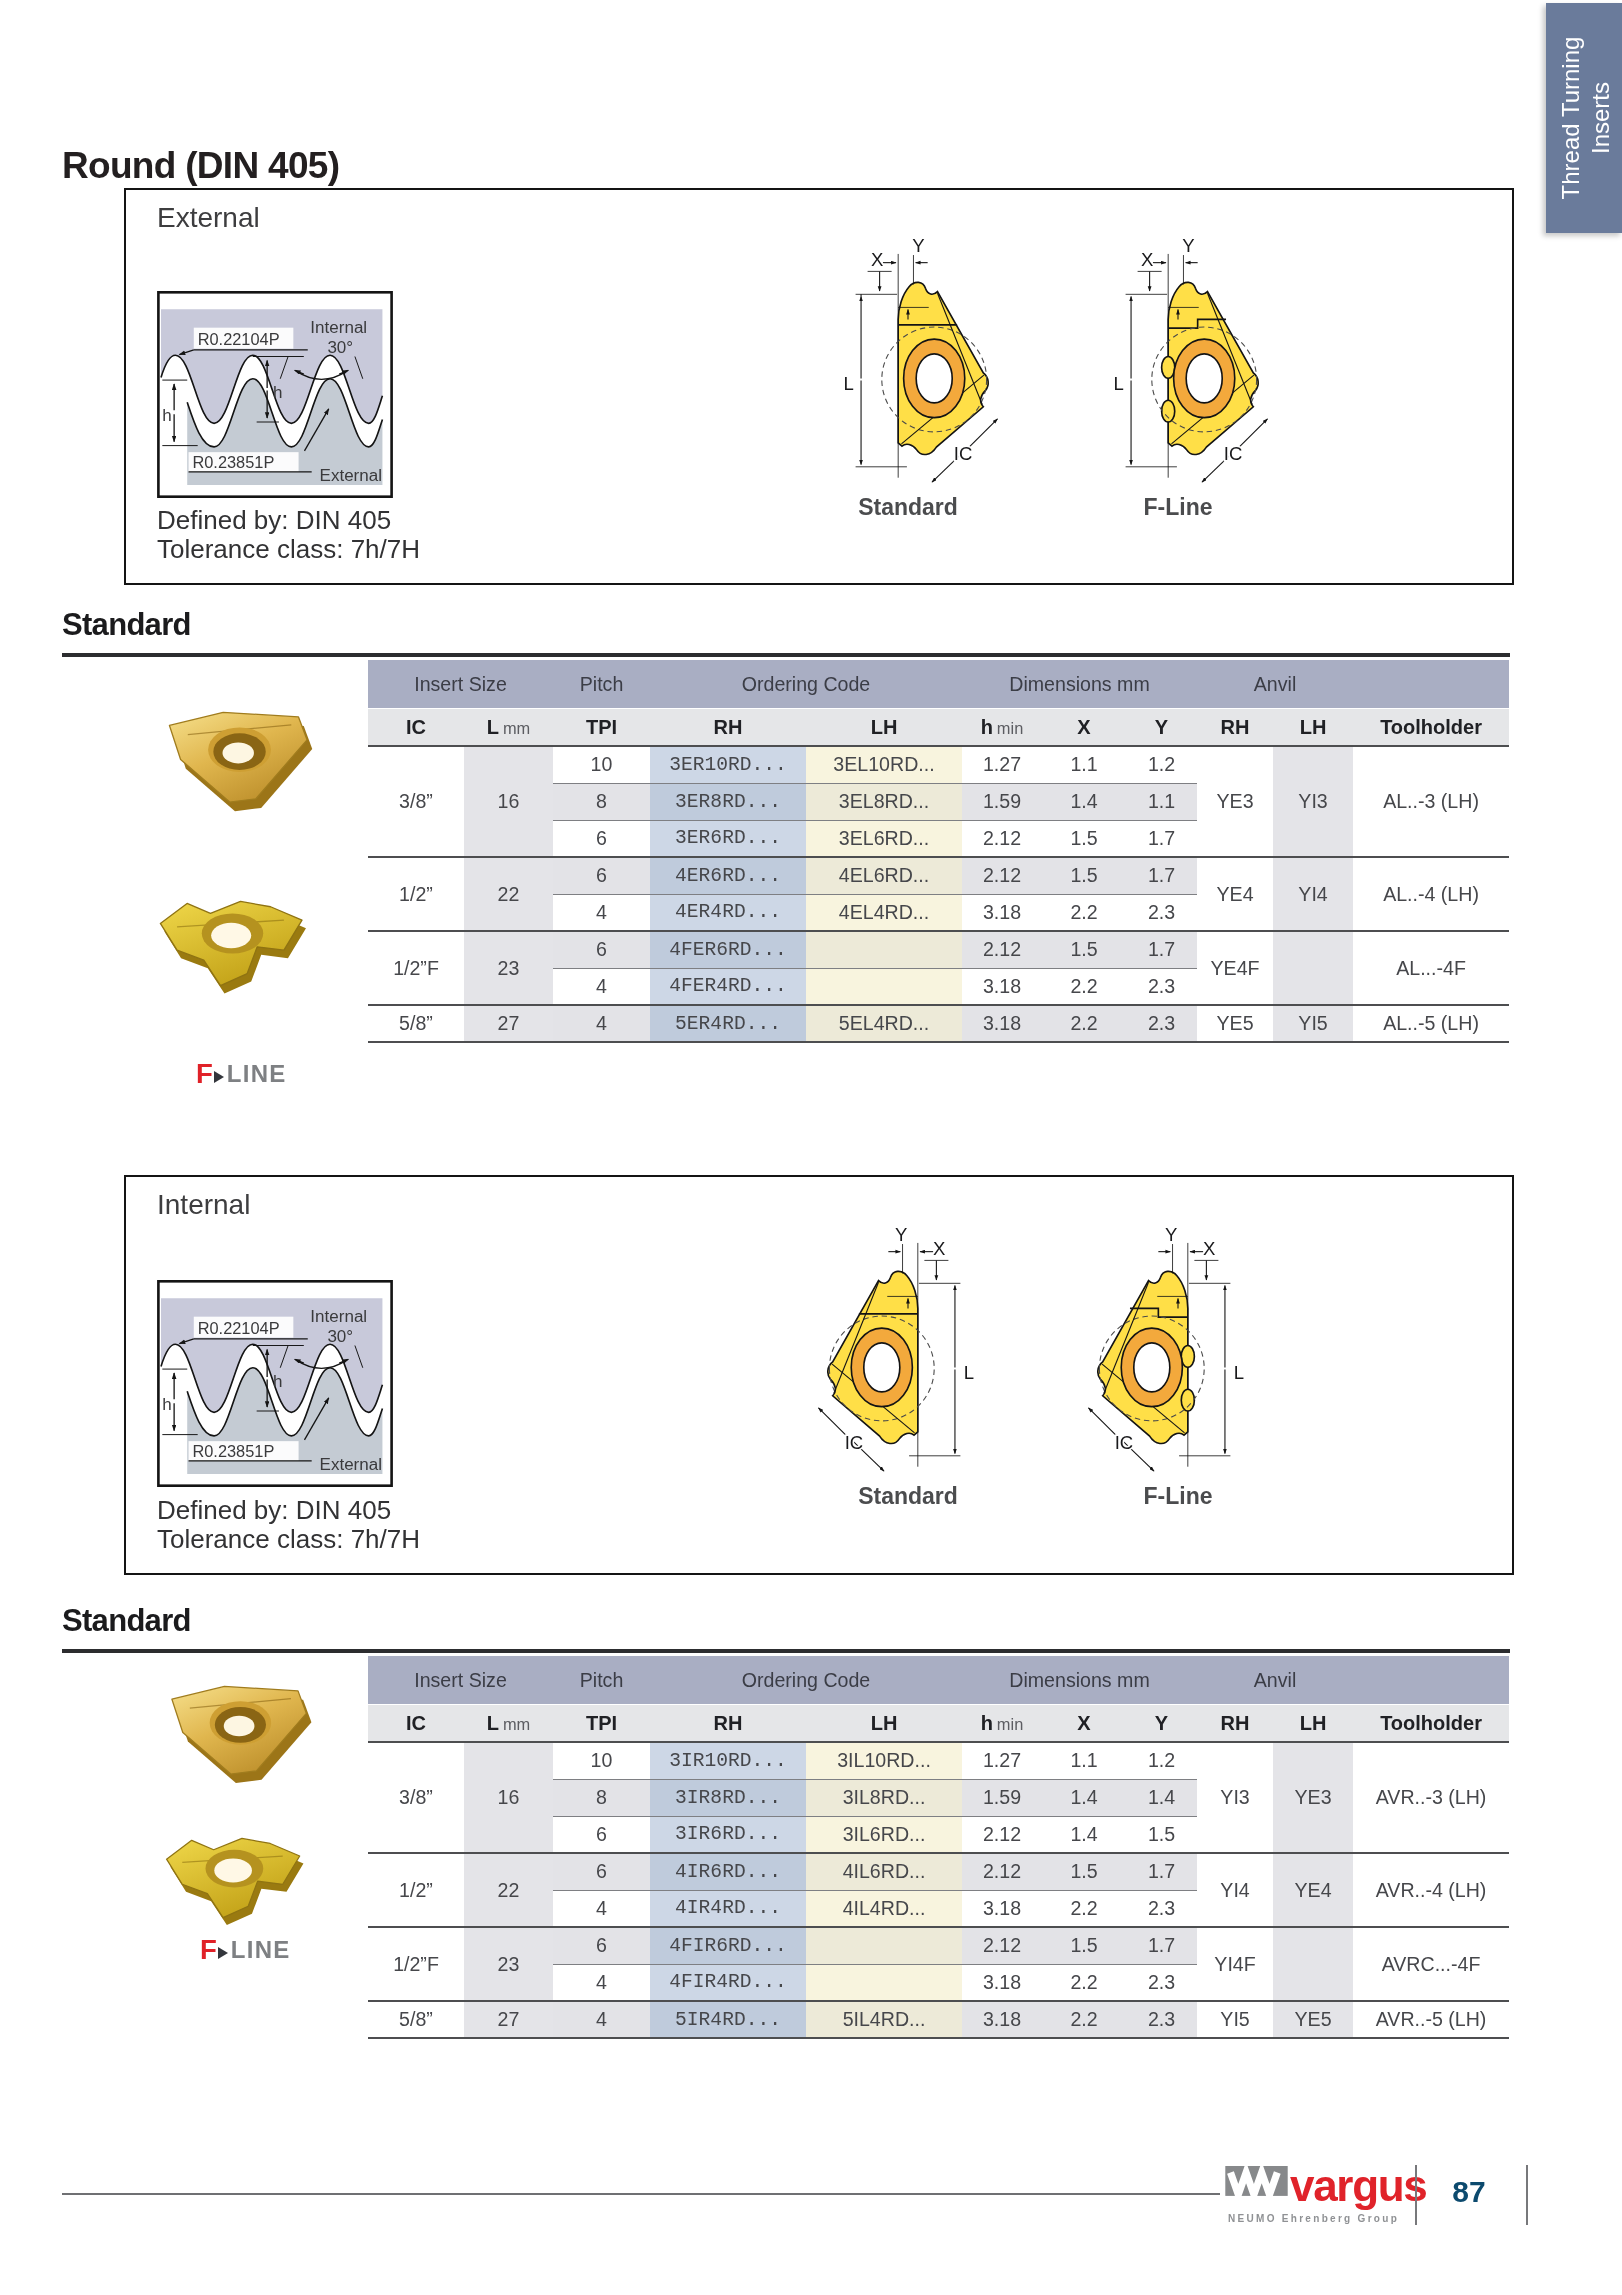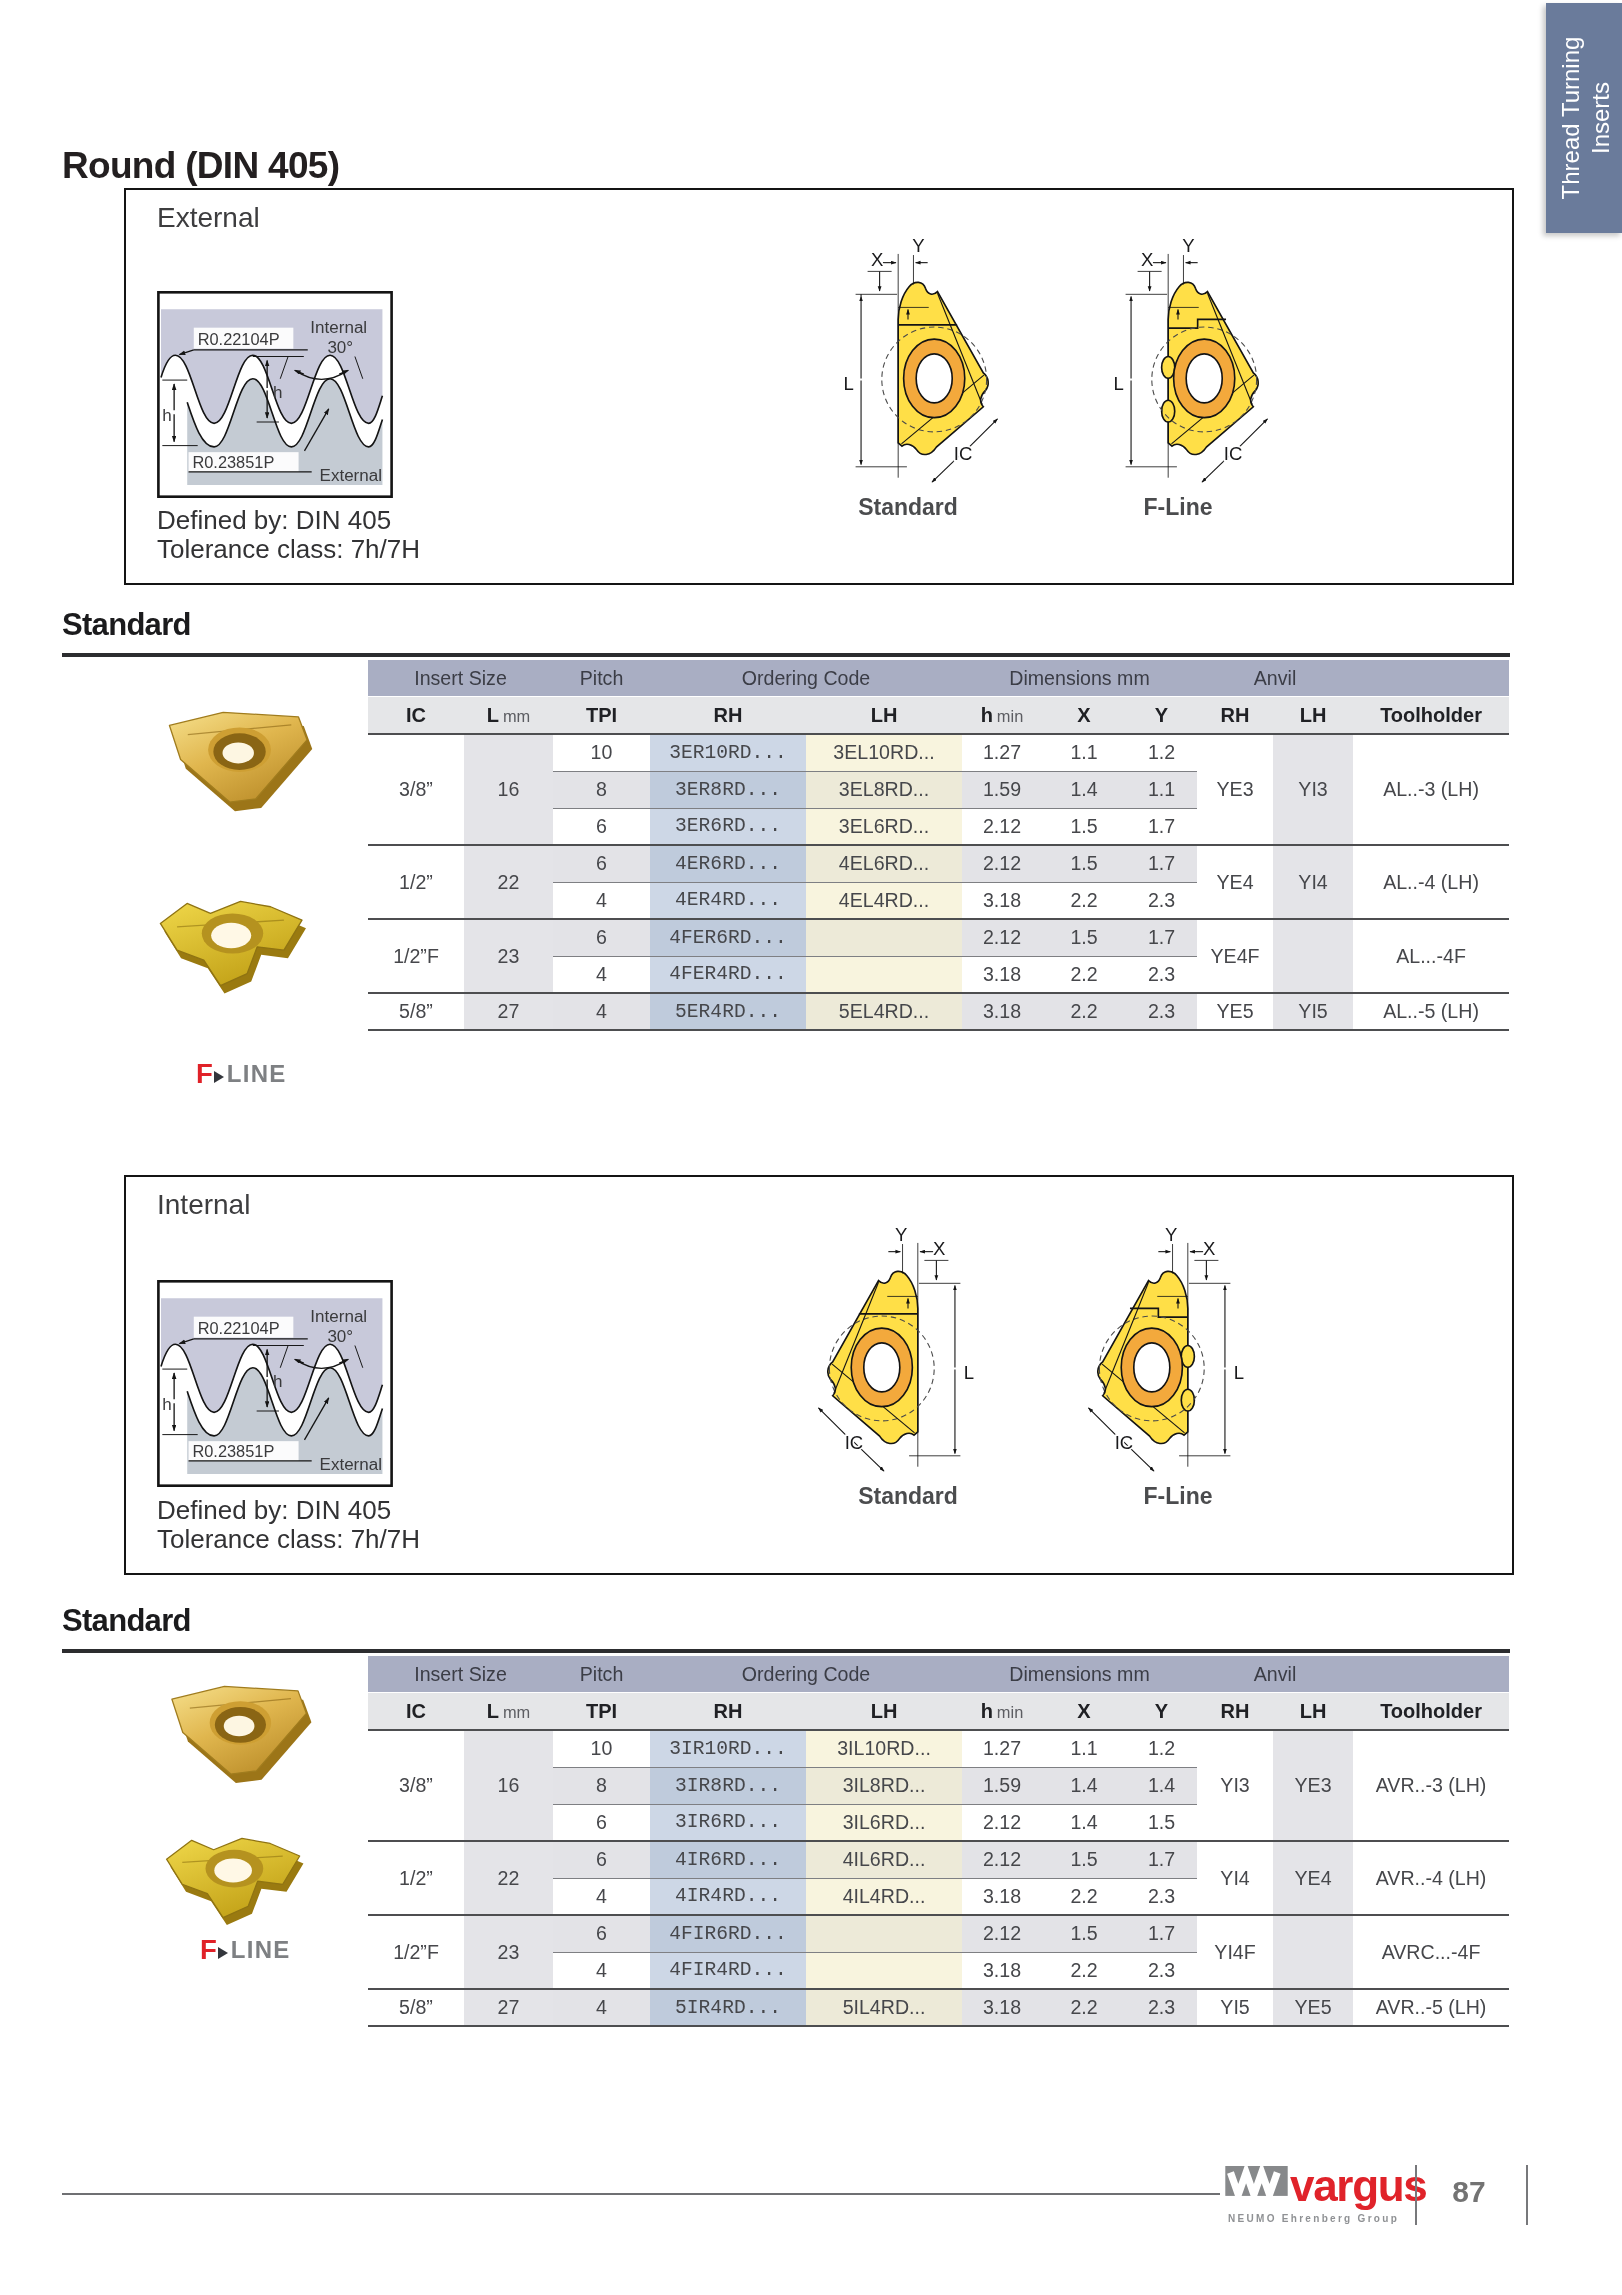--- a/index.html
+++ b/index.html
@@ -23,21 +23,21 @@
   .big-box{position:absolute;left:124px;width:1386px;height:393px;border:2.6px solid #141414;background:#fff;}
   .box-label{position:absolute;left:31px;top:11.8px;font-size:28px;font-weight:400;color:#3d3d3f;}
   .defined-line{position:absolute;left:31px;font-size:26px;color:#323234;}
   .fig{position:absolute;width:222px;height:262px;}
   .fig-caption{position:absolute;width:222px;text-align:center;font-size:23px;font-weight:bold;color:#4b4c4e;}
 
   
   .table-mount{position:absolute;left:368px;width:1141px;}
   table.spec{border-collapse:collapse;table-layout:fixed;width:1141px;border-bottom:2px solid #4d4e50;}
   .spec th,.spec td{text-align:center;vertical-align:middle;padding:0;overflow:hidden;}
-  .spec .band1 th{background:#a9aec3;font-weight:400;font-size:19.6px;color:#3b3d46;height:36px;border-bottom:1.3px solid #fff;}
+  .spec .band1 th{background:#a9aec3;font-weight:400;font-size:19.6px;color:#3b3d46;height:48px;border-bottom:1.3px solid #fff;}
   .spec .band2 th{background:#e5e6e8;height:36px;font-size:20px;color:#202125;}
   .spec .band2 .cs{font-size:16.4px;font-weight:normal;color:#5c5d62;margin-left:3.9px;}
   .spec tbody tr{height:37px;}
   .spec tbody td{font-size:19.6px;color:#46474b;background:#fff;}
   .spec td.lmm,.spec td.alh{background:#e4e4e8;}
   .spec td.rh{background:#cdd7e6;font-family:Liberation Mono, monospace;}  .spec tr.shaded td.rh{background:#bfcbdc;}
   .spec td.lh{background:#f8f4de;}  .spec tr.shaded td.lh{background:#edead8;}
   .spec tr.shaded td.tpi,.spec tr.shaded td.h,.spec tr.shaded td.x,.spec tr.shaded td.y{background:#e3e3e7;}
   .spec tr.gfirst td{border-top:2px solid #4d4e50;}
   .spec td.ib{border-bottom:1.3px solid #7e7f83;}
@@ -49,21 +49,21 @@
   .fline .arrow{width:0;height:0;border-top:6.5px solid transparent;border-bottom:6.5px solid transparent;
                 border-left:10.5px solid #33363c;margin:6.5px 2.6px 0 1.3px;}
   .fline .line{color:#7e8083;font-size:24px;font-weight:900;letter-spacing:1.3px;line-height:1;margin-top:0;}
 
   
   .footer-rule{position:absolute;left:62px;top:2193px;width:1158px;height:2px;background:#6f7073;}
   .vmark{position:absolute;left:1225px;top:2166px;}
   .vbrand{position:absolute;left:1290px;top:2161px;font-size:44px;font-weight:800;color:#e0232a;letter-spacing:-1.3px;}
   .vsub{position:absolute;left:1228px;top:2213px;font-size:10px;letter-spacing:2.3px;color:#8f9194;font-weight:bold;}
   .fbar{position:absolute;top:2165px;width:2px;height:60px;background:#77787b;}
-  .pagenum{position:absolute;left:1433px;top:2175px;width:72px;text-align:center;font-size:30px;font-weight:bold;color:#737373;}
+  .pagenum{position:absolute;left:1433px;top:2175px;width:72px;text-align:center;font-size:30px;font-weight:bold;color:#0c4a6e;}
 
   svg text{font-family:"Liberation Sans",sans-serif;}
   .dimtxt{font-size:34px;fill:#1a1a1c;paint-order:stroke;stroke:#ffffff;stroke-width:6px;}
   .diagtxt{fill:#3a3a3c;}
 </style>
 </head>
 <body>
 
 <div class="page">
 

